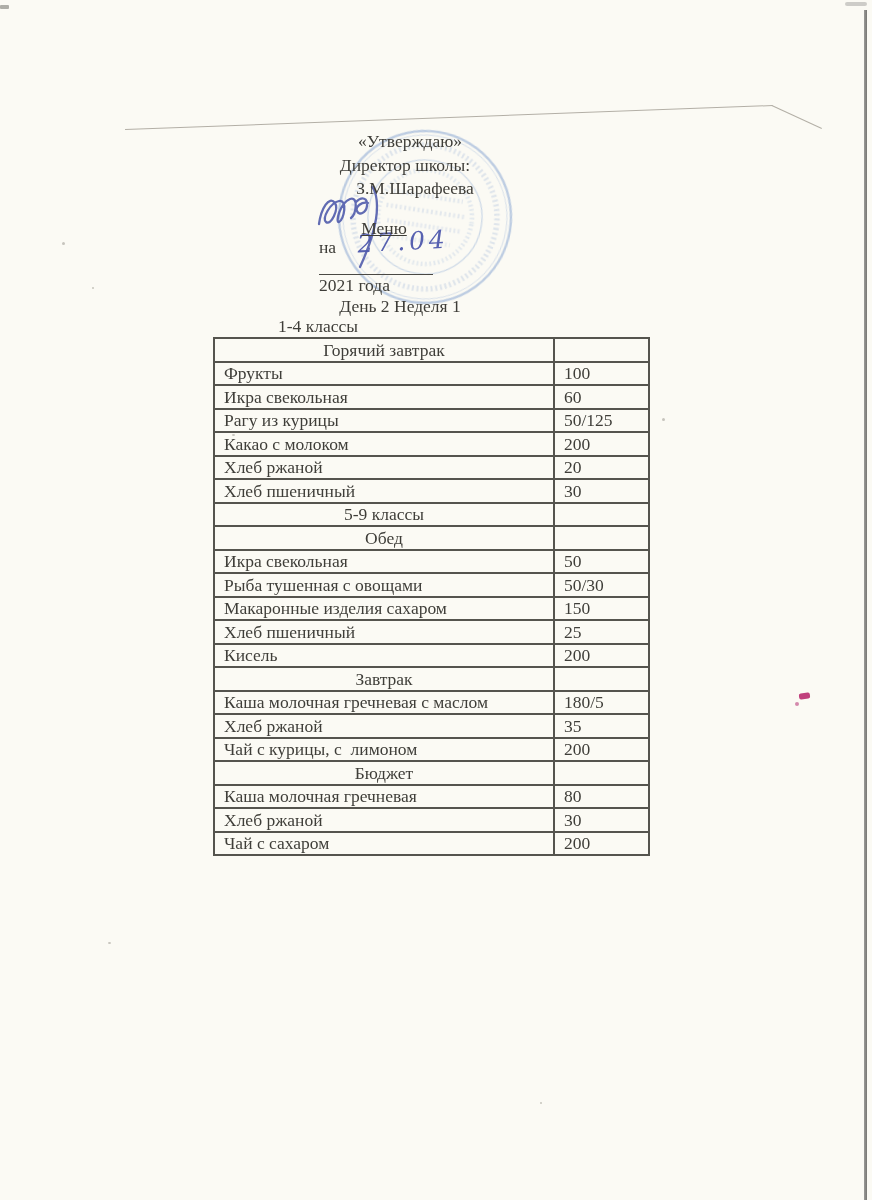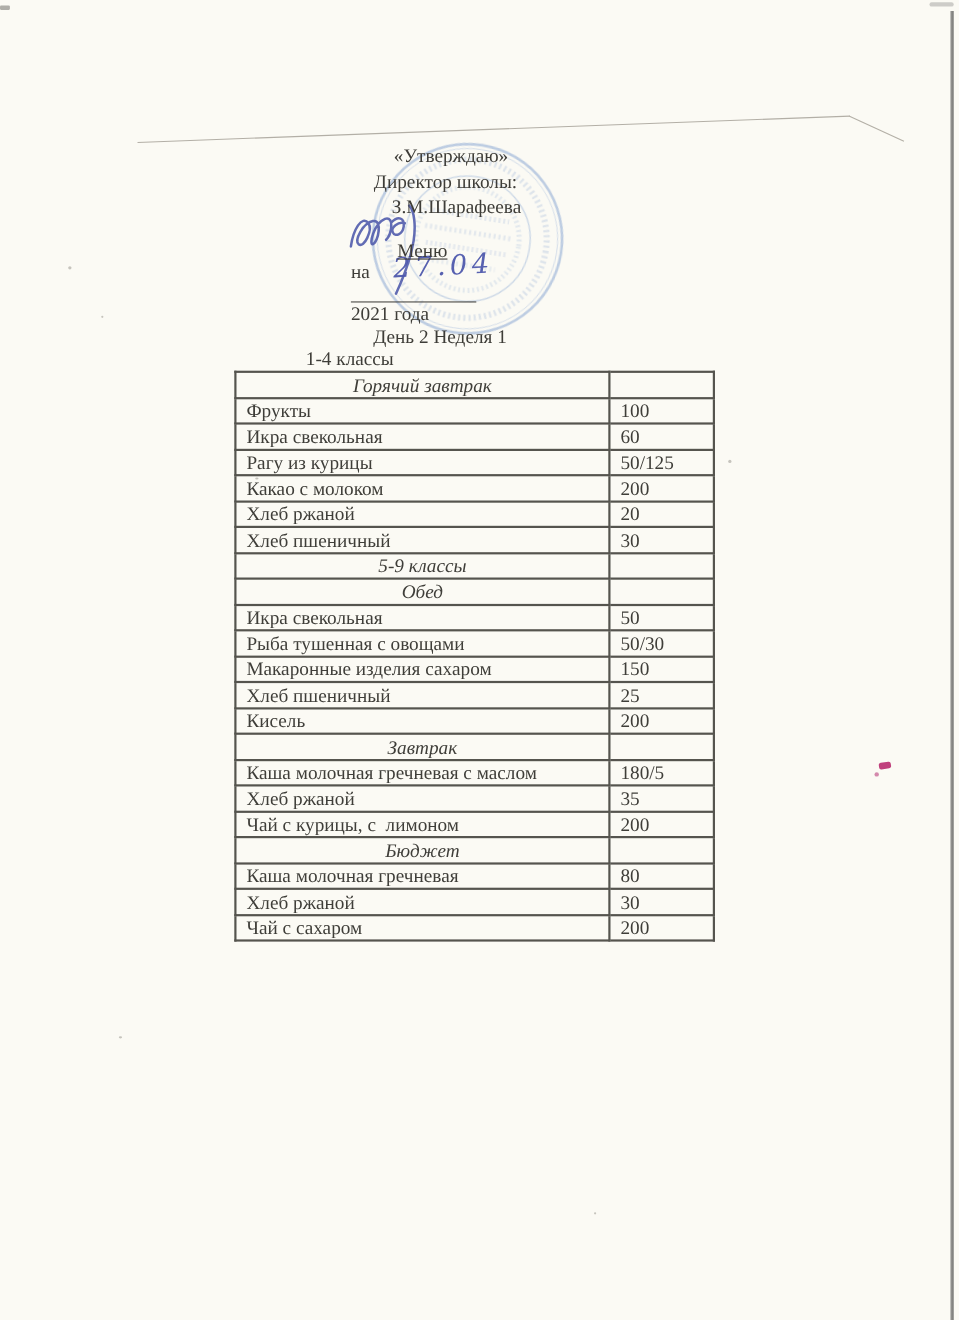--- a/index.html
+++ b/index.html
@@ -55,21 +55,21 @@
   }
   .menu-table td{
     border:2px solid #55544e;
     height:19.5px;
     padding:1px 9px 1px 9px;
     line-height:1.05;
     white-space:pre;
     overflow:hidden;
     vertical-align:middle;
   }
-  .menu-table td.section-cell{text-align:center;padding:1px 2px;font-style:italic;}
+  .menu-table td.section-cell{text-align:center;padding:1px 2px;}
   .menu-table col.c-dish{width:340px;}
   .menu-table col.c-portion{width:95px;}
 </style>
 </head>
 <body>
 
 <div class="scan">
 
   <div class="paper-top-edge edge-seg-1"></div>
   <div class="paper-top-edge edge-seg-2"></div>

